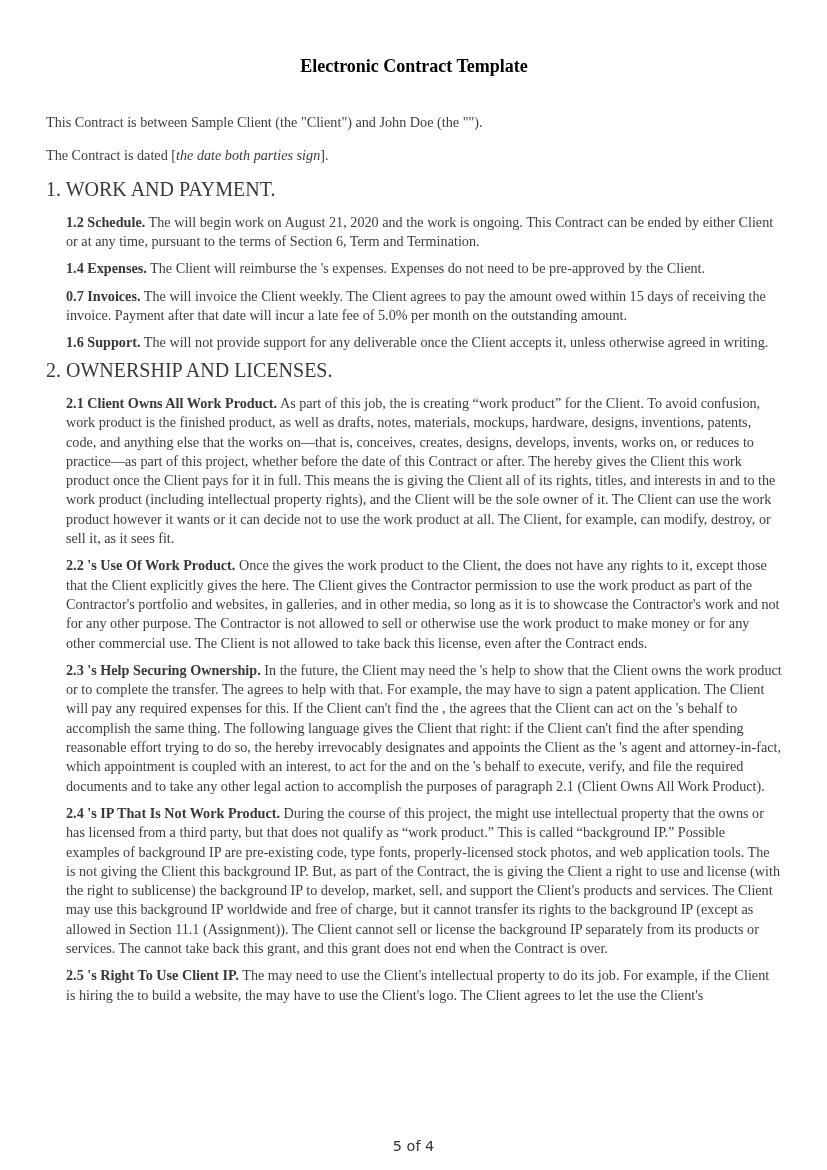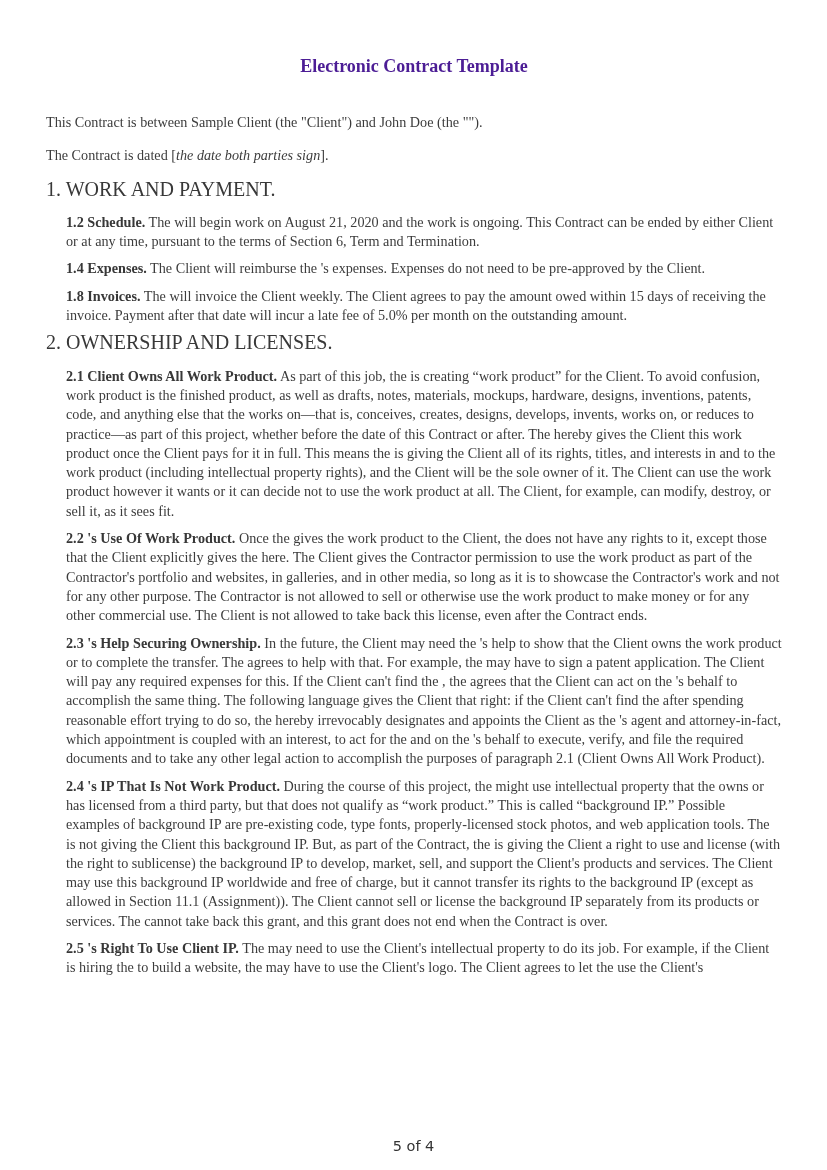--- a/index.html
+++ b/index.html
@@ -21,21 +21,21 @@
   }
   .content {
     padding: 55px 45px 0 46px;
   }
   .doc-title {
     font-family: "Liberation Serif", serif;
     font-size: 18px;
     line-height: 22px;
     font-weight: 700;
     text-align: center;
-    color: #4c1d95;
+    color: #000000;
     margin-bottom: 36px;
   }
   p.intro {
     font-size: 14.2px;
     line-height: 19.3px;
     margin-bottom: 14px;
     color: #3c3c3c;
   }
   p.intro em {
     font-style: italic;
@@ -89,22 +89,23 @@
     <p class="intro"><span>The Contract is dated [</span><em>the date both parties sign</em><span>].</span></p>
 
     <h2 class="section-heading">1. WORK AND PAYMENT.</h2>
 
 
     <p class="clause"><strong>1.2 Schedule.</strong> <span>The will begin work on August 21, 2020 and the work is ongoing. This Contract can be ended by either Client or at any time, pursuant to the terms of Section 6, Term and Termination.</span></p>
 
 
     <p class="clause"><strong>1.4 Expenses.</strong> <span>The Client will reimburse the 's expenses. Expenses do not need to be pre-approved by the Client.</span></p>
 
-    <p class="clause"><strong>1.8 Invoices.</strong> <span>The will invoice the Client weekly. The Client agrees to pay the amount owed within 15 days of receiving the invoice. Payment after that date will incur a late fee of 5.0% per month on the outstanding amount.</span></p>
+    <p class="clause"><strong>0.7 Invoices.</strong> <span>The will invoice the Client weekly. The Client agrees to pay the amount owed within 15 days of receiving the invoice. Payment after that date will incur a late fee of 5.0% per month on the outstanding amount.</span></p>
 
+    <p class="clause"><strong>1.6 Support.</strong> <span>The will not provide support for any deliverable once the Client accepts it, unless otherwise agreed in writing.</span></p>
 
     <h2 class="section-heading">2. OWNERSHIP AND LICENSES.</h2>
 
     <p class="clause"><strong>2.1 Client Owns All Work Product.</strong> <span>As part of this job, the is creating “work product” for the Client. To avoid confusion, work product is the finished product, as well as drafts, notes, materials, mockups, hardware, designs, inventions, patents, code, and anything else that the works on—that is, conceives, creates, designs, develops, invents, works on, or reduces to practice—as part of this project, whether before the date of this Contract or after. The hereby gives the Client this work product once the Client pays for it in full. This means the is giving the Client all of its rights, titles, and interests in and to the work product (including intellectual property rights), and the Client will be the sole owner of it. The Client can use the work product however it wants or it can decide not to use the work product at all. The Client, for example, can modify, destroy, or sell it, as it sees fit.</span></p>
 
     <p class="clause"><strong>2.2 's Use Of Work Product.</strong> <span>Once the gives the work product to the Client, the does not have any rights to it, except those that the Client explicitly gives the here. The Client gives the Contractor permission to use the work product as part of the Contractor's portfolio and websites, in galleries, and in other media, so long as it is to showcase the Contractor's work and not for any other purpose. The Contractor is not allowed to sell or otherwise use the work product to make money or for any other commercial use. The Client is not allowed to take back this license, even after the Contract ends.</span></p>
 
     <p class="clause"><strong>2.3 's Help Securing Ownership.</strong> <span>In the future, the Client may need the 's help to show that the Client owns the work product or to complete the transfer. The agrees to help with that. For example, the may have to sign a patent application. The Client will pay any required expenses for this. If the Client can't find the , the agrees that the Client can act on the 's behalf to accomplish the same thing. The following language gives the Client that right: if the Client can't find the after spending reasonable effort trying to do so, the hereby irrevocably designates and appoints the Client as the 's agent and attorney-in-fact, which appointment is coupled with an interest, to act for the and on the 's behalf to execute, verify, and file the required documents and to take any other legal action to accomplish the purposes of paragraph 2.1 (Client Owns All Work Product).</span></p>
 
     <p class="clause"><strong>2.4 's IP That Is Not Work Product.</strong> <span>During the course of this project, the might use intellectual property that the owns or has licensed from a third party, but that does not qualify as “work product.” This is called “background IP.” Possible examples of background IP are pre-existing code, type fonts, properly-licensed stock photos, and web application tools. The is not giving the Client this background IP. But, as part of the Contract, the is giving the Client a right to use and license (with the right to sublicense) the background IP to develop, market, sell, and support the Client's products and services. The Client may use this background IP worldwide and free of charge, but it cannot transfer its rights to the background IP (except as allowed in Section 11.1 (Assignment)). The Client cannot sell or license the background IP separately from its products or services. The cannot take back this grant, and this grant does not end when the Contract is over.</span></p>

